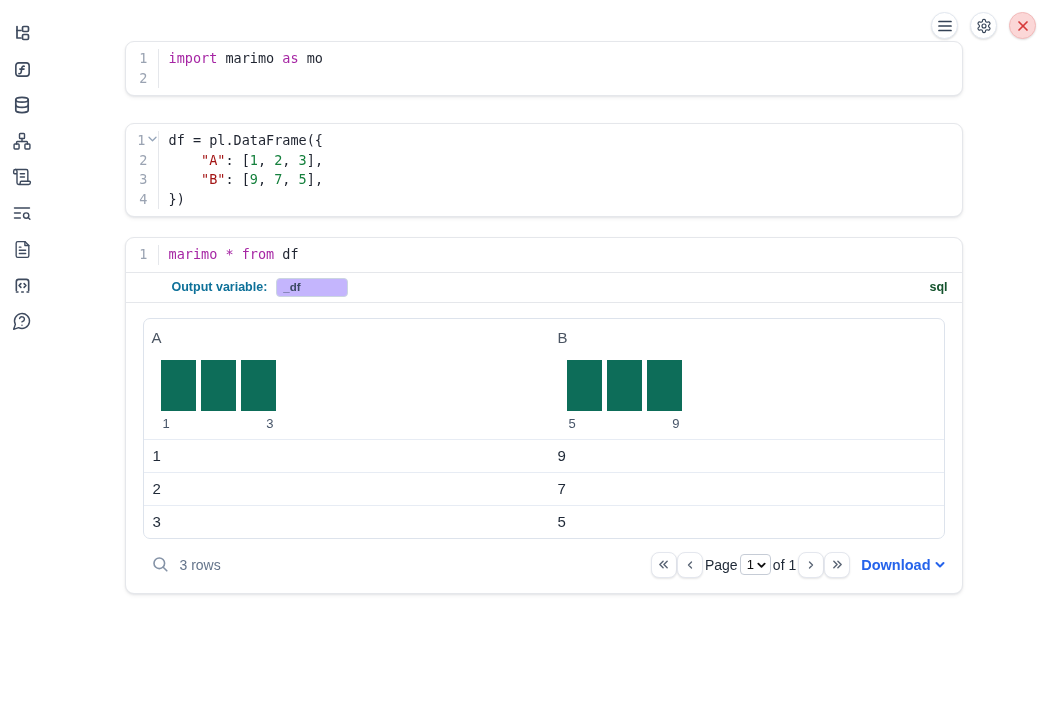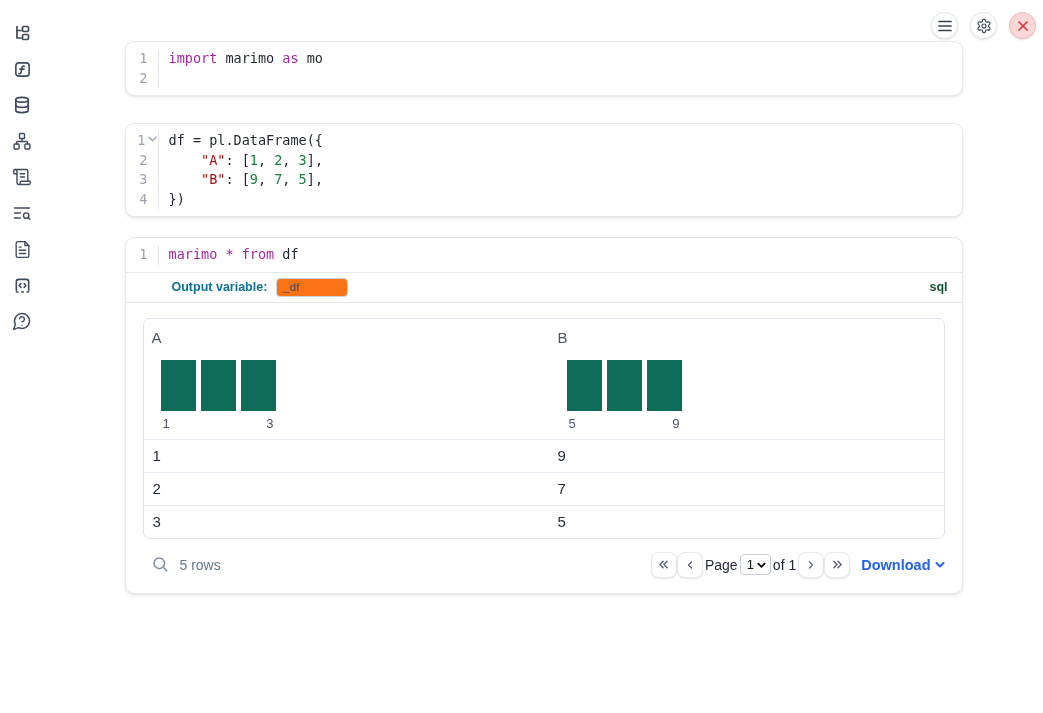--- a/index.html
+++ b/index.html
@@ -64,22 +64,22 @@
   .tok-pl  { color:#1f2430; }
 
   
   .sql-meta {
     display:flex; align-items:center; height:30px;
     border-top:1px solid #e5e7eb; padding:0 14px; gap:9px;
   }
   .ovar-label { font-size:12.5px; font-weight:bold; color:#0e7199;padding-left:32px; }
   .ovar-input {
     width:72px; height:19px; border:1px solid #cbd5e1; border-radius:4px;
-    font-size:11.5px; font-weight:normal; color:#3b4a63;
-    display:flex; align-items:center; padding-left:6px; background:#f97316;
+    font-size:11.5px; font-weight:bold; color:#3b4a63;
+    display:flex; align-items:center; padding-left:6px; background:#c4b5fd;
   }
   .sql-dialect { margin-left:auto; font-size:12.5px; font-weight:bold; color:#14532d; cursor:pointer; }
 
   
   .output { border-top:1px solid #e5e7eb; padding:15px 17px 10px; }
   .table-card { border:1px solid #dde3ec; border-radius:7px; overflow:hidden; background:#fff; }
   .thead { display:flex; }
   .th { padding:10px 8px 8px; }
   .th-a { width:406px; flex:none; }
   .th-b { flex:1; }
@@ -333,21 +333,21 @@
         </div>
 
         <div class="table-footer">
           <div class="footer-left">
             <span class="search-icon">
                 <svg width="17" height="17" viewBox="0 0 17 17">
                   <circle cx="7.3" cy="7.3" r="5.3"></circle>
                   <path d="m14.8 14.8-3.6-3.6"></path>
                 </svg>
               </span>
-            <span class="rowcount">5 rows</span>
+            <span class="rowcount">3 rows</span>
           </div>
           <div class="footer-right">
             <div class="page-btn">
               <span>
                   <svg width="13" height="13" viewBox="0 0 16 16">
                     <path d="m7.5 4-4 4 4 4"></path>
                     <path d="m12.5 4-4 4 4 4"></path>
                   </svg>
                 </span>
             </div>

